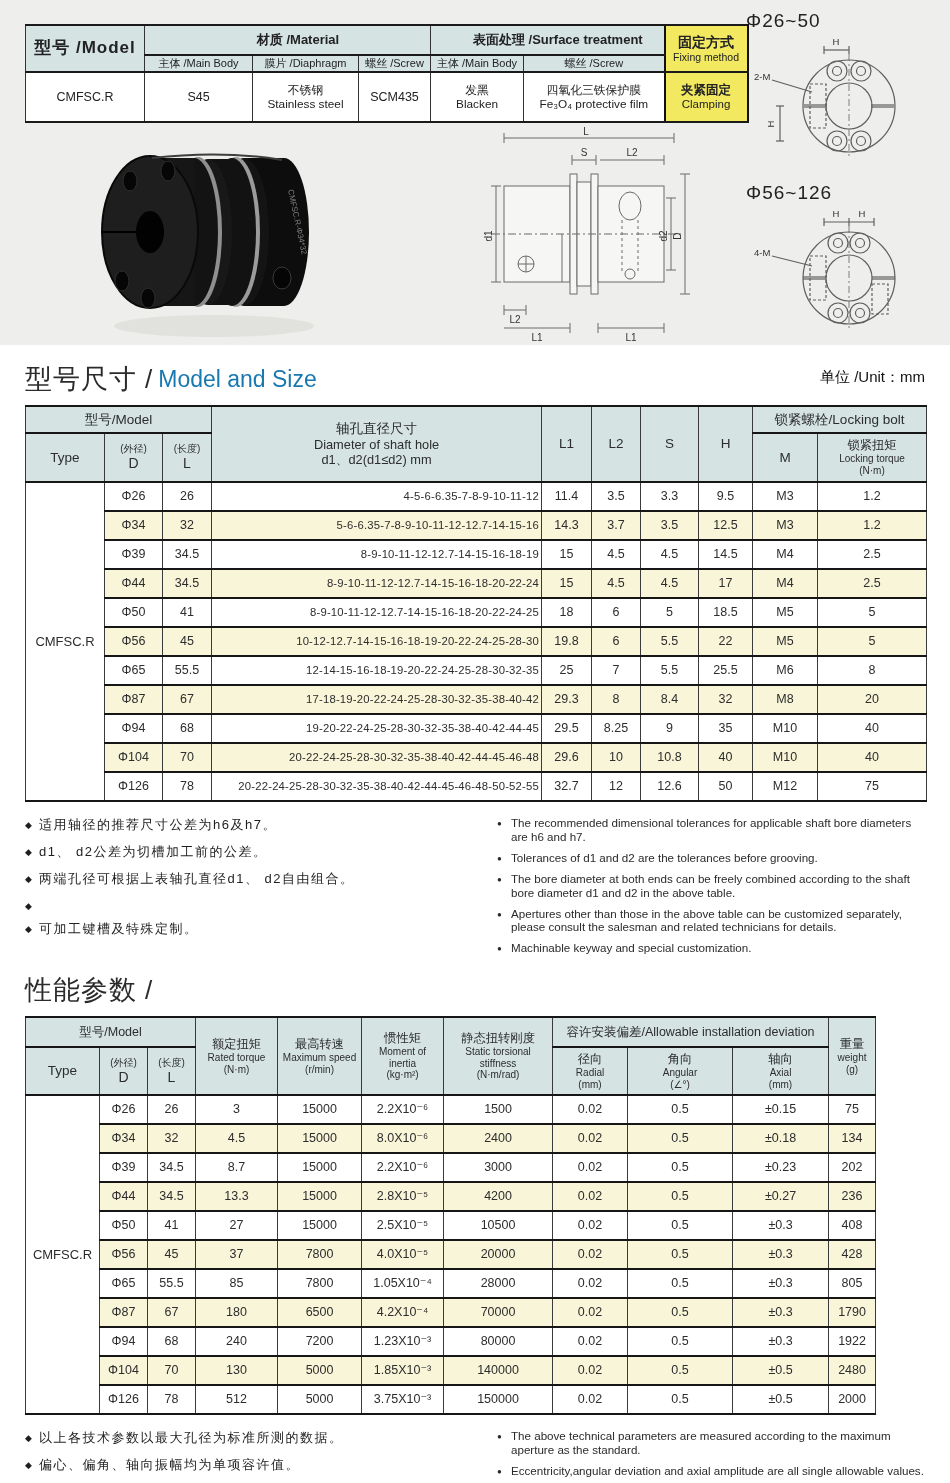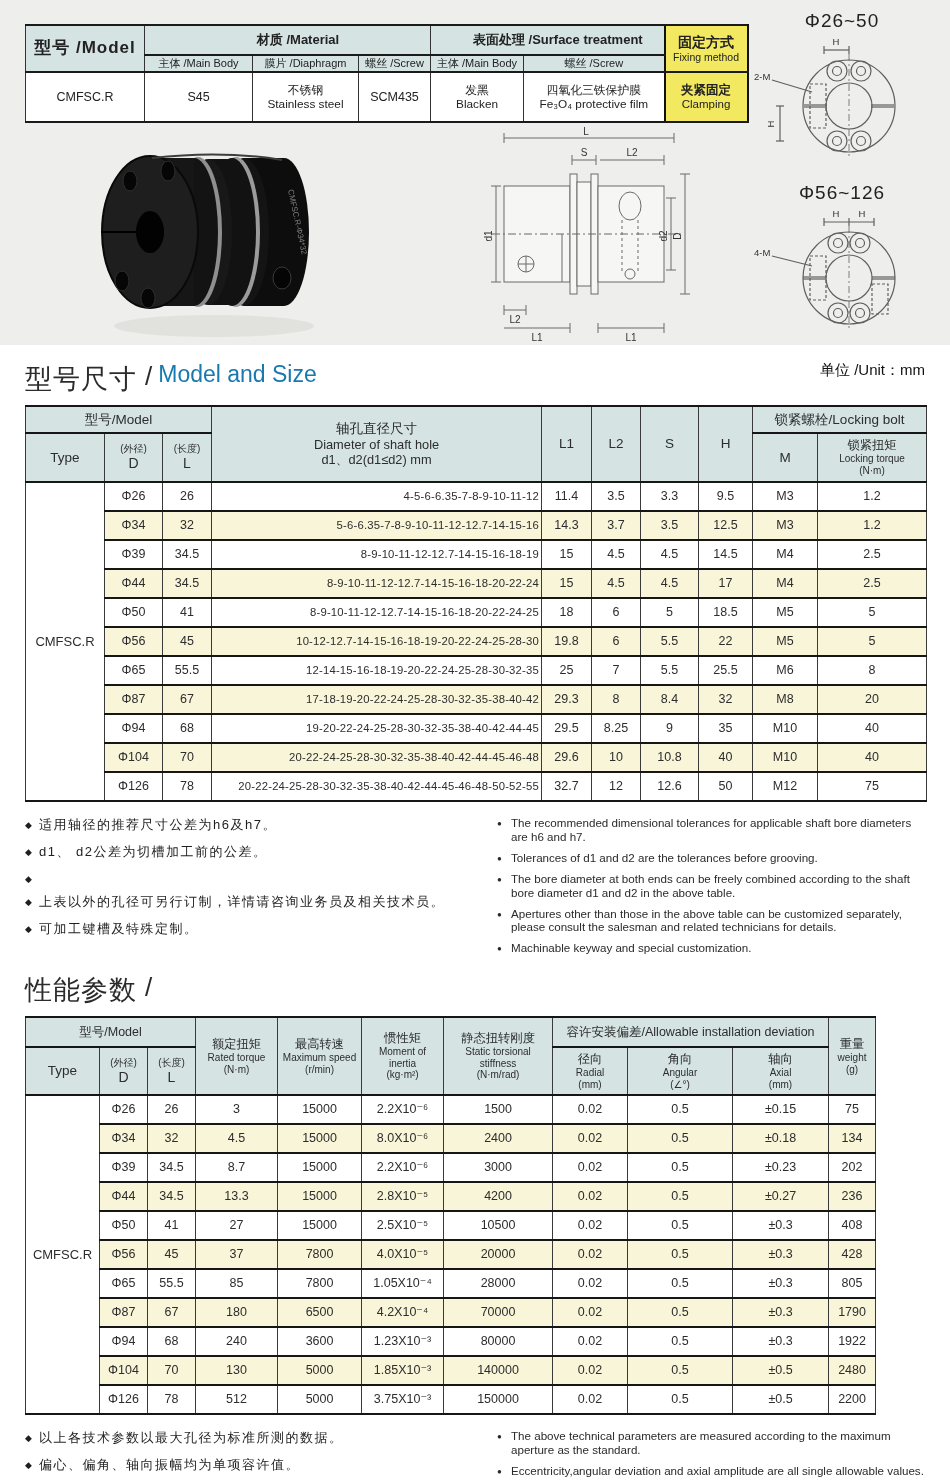--- a/index.html
+++ b/index.html
@@ -39,27 +39,27 @@
   .ln { display:block; }
 
   
   .photo { position:absolute; left:92px; top:138px; width:252px; height:207px; }
 
   
   .sideview { position:absolute; left:468px; top:124px; width:240px; height:221px; }
 
   
   .front-views { position:absolute; right:12px; top:8px; width:192px; }
-  .fv-title { text-align:center; font-size:19px; color:#222; letter-spacing:1px; margin:2px 0 0 0; }
+  .fv-title { font-size:19px; color:#222; letter-spacing:1px; margin:2px 0 0 0; }
   .fv-title.second { margin-top:6px; }
 
   svg text { font-family:"Liberation Sans","DejaVu Sans",sans-serif; }
 
   
-  .section-head { display:flex; align-items:flex-start; margin:16px 25px 0 25px; }
+  .section-head { display:flex; align-items:center; margin:16px 25px 0 25px; }
   .section-head .zh { font-size:27px; color:#2b2b2b; font-weight:550; letter-spacing:1px; }
   .section-head .slash { font-size:26px; color:#2b2b2b; margin:0 6px 0 8px; }
   .section-head .en { font-size:23px; color:#1878b0; }
   .section-head .unit { margin-left:auto; font-size:15px; color:#111; padding-bottom:3px; }
 
   
   .data-table { border-collapse:collapse; table-layout:fixed; margin:8px 0 0 25px; background:#15803d; }
   .data-table th, .data-table td {
     border-left:1px solid #3a3a3a; border-right:1px solid #3a3a3a;
     border-top:2px solid #161616; border-bottom:2px solid #161616;
@@ -511,24 +511,24 @@
         <div class="note">
           <span class="bullet">◆</span>
           <span class="note-text">适用轴径的推荐尺寸公差为h6及h7。</span>
         </div>
         <div class="note">
           <span class="bullet">◆</span>
           <span class="note-text">d1、 d2公差为切槽加工前的公差。</span>
         </div>
         <div class="note">
           <span class="bullet">◆</span>
+          <span class="note-text">两端孔径可根据上表轴孔直径d1、 d2自由组合。</span>
         </div>
         <div class="note">
           <span class="bullet">◆</span>
-          <span class="note-text">上表以外的孔径可另行订制，详情请咨询业务员及相关技术员。</span>
         </div>
         <div class="note">
           <span class="bullet">◆</span>
           <span class="note-text">可加工键槽及特殊定制。</span>
         </div>
       </div>
     <div class="notes-en">
         <div class="note">
           <span class="bullet">●</span>
           <span class="note-text">The recommended dimensional tolerances for applicable shaft bore diameters are h6 and h7.</span>
@@ -723,21 +723,21 @@
           <td>70000</td>
           <td>0.02</td>
           <td>0.5</td>
           <td>±0.3</td>
           <td>1790</td>
         </tr>
         <tr>
           <td>Φ94</td>
           <td>68</td>
           <td>240</td>
-          <td>3600</td>
+          <td>7200</td>
           <td>1.23X10⁻³</td>
           <td>80000</td>
           <td>0.02</td>
           <td>0.5</td>
           <td>±0.3</td>
           <td>1922</td>
         </tr>
         <tr>
           <td>Φ104</td>
           <td>70</td>
@@ -753,21 +753,21 @@
         <tr>
           <td>Φ126</td>
           <td>78</td>
           <td>512</td>
           <td>5000</td>
           <td>3.75X10⁻³</td>
           <td>150000</td>
           <td>0.02</td>
           <td>0.5</td>
           <td>±0.5</td>
-          <td>2200</td>
+          <td>2000</td>
         </tr>
       </tbody>
   </table>
 
   <div class="notes">
     <div class="notes-zh">
         <div class="note">
           <span class="bullet">◆</span>
           <span class="note-text">以上各技术参数以最大孔径为标准所测的数据。</span>
         </div>

